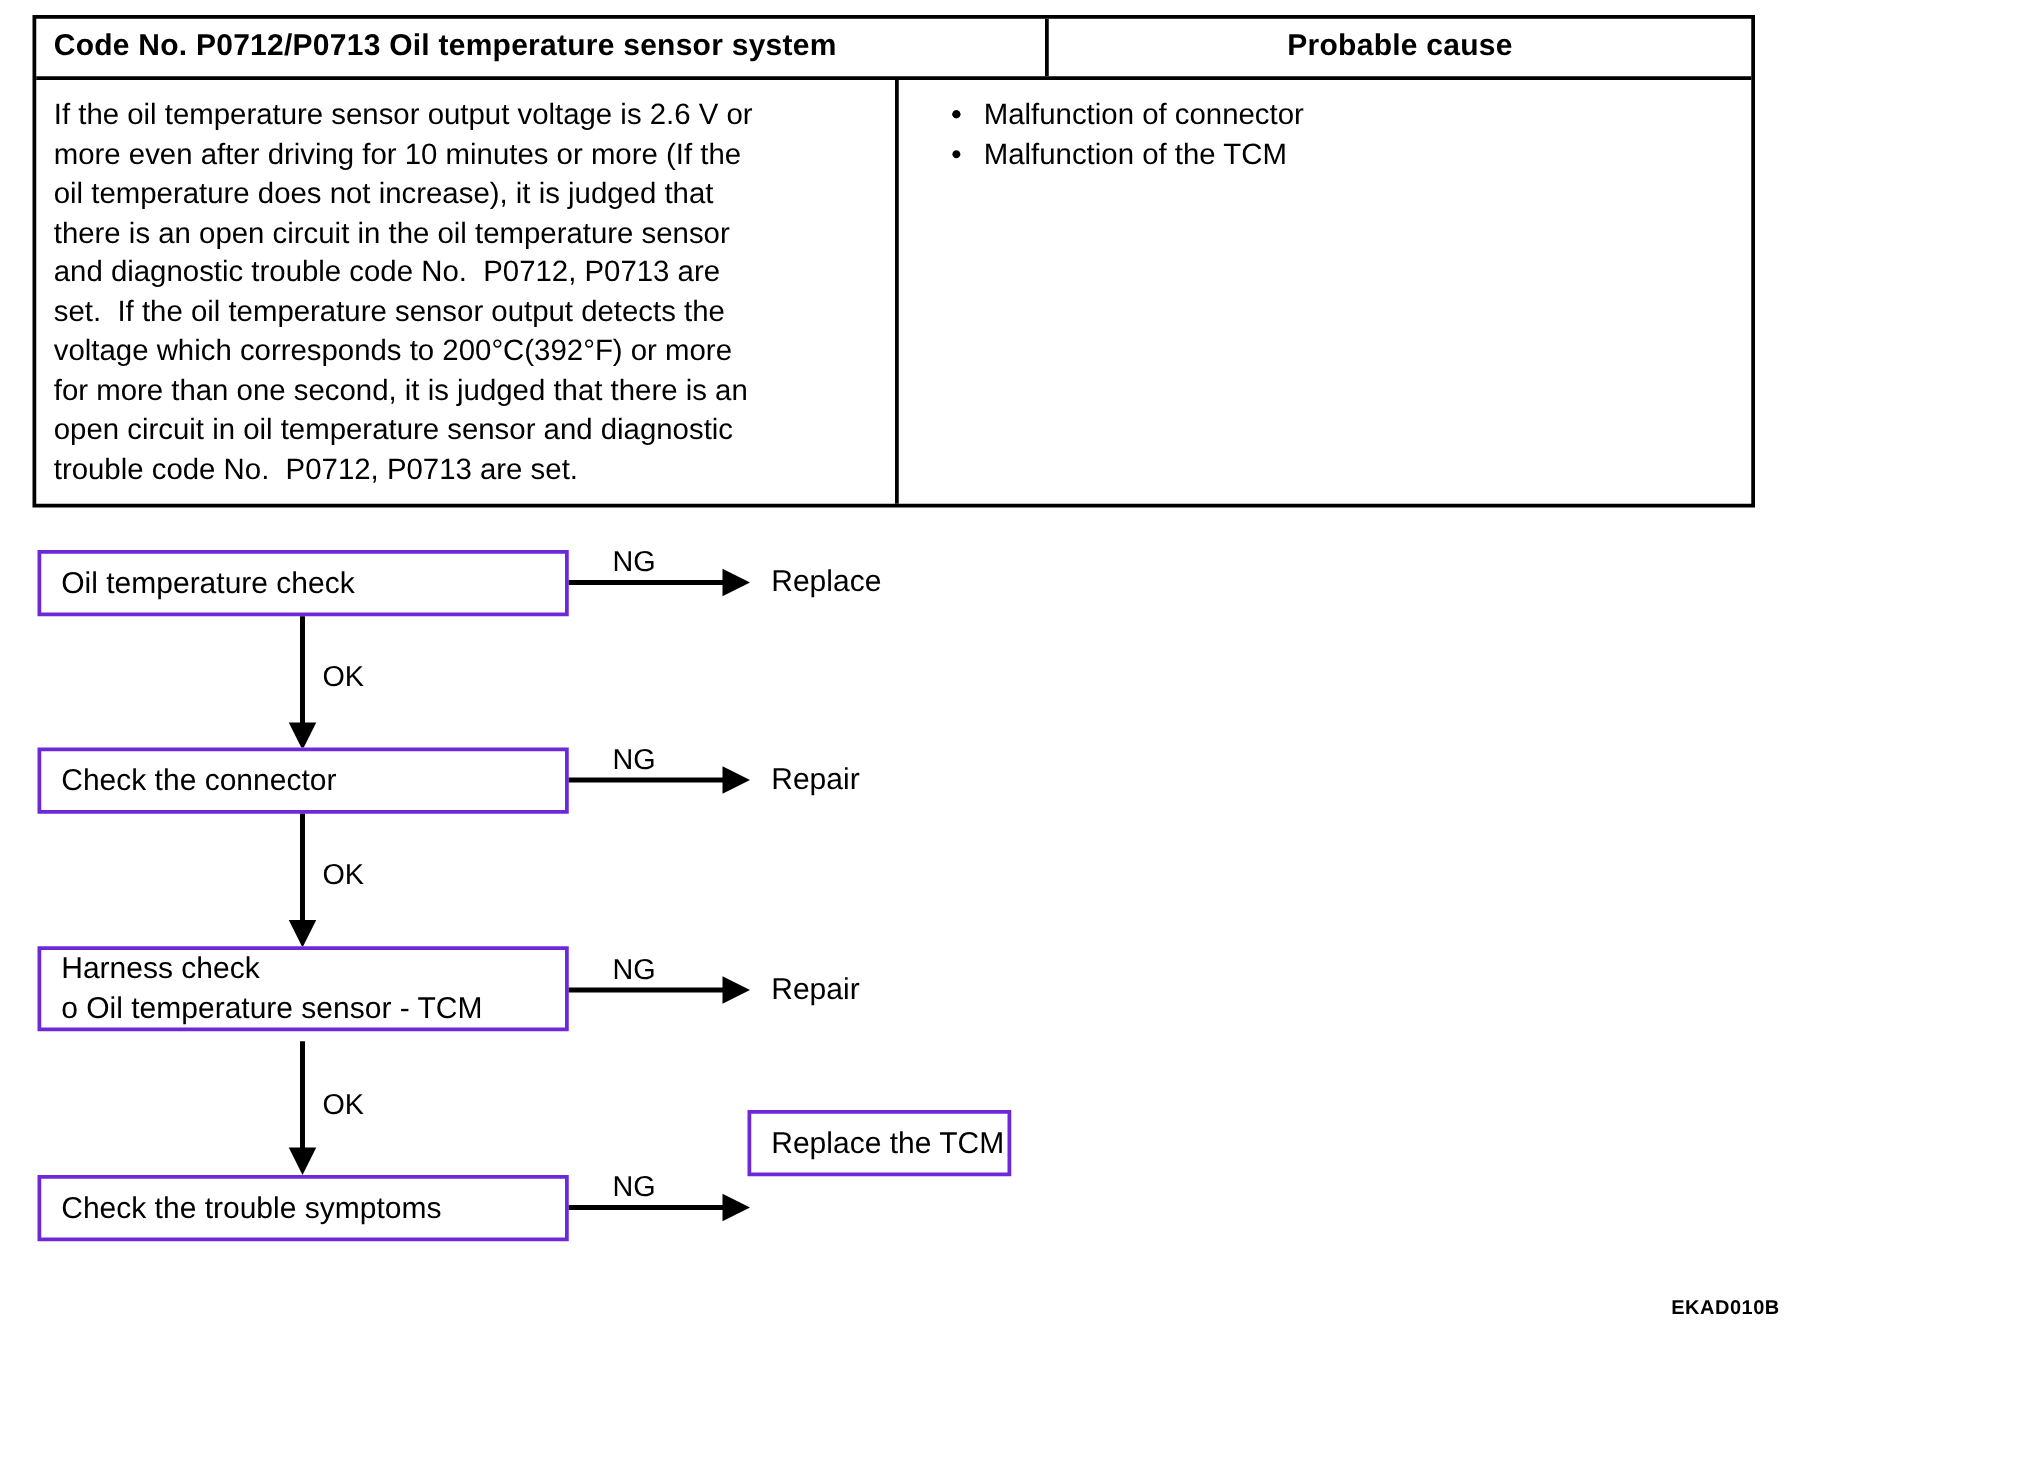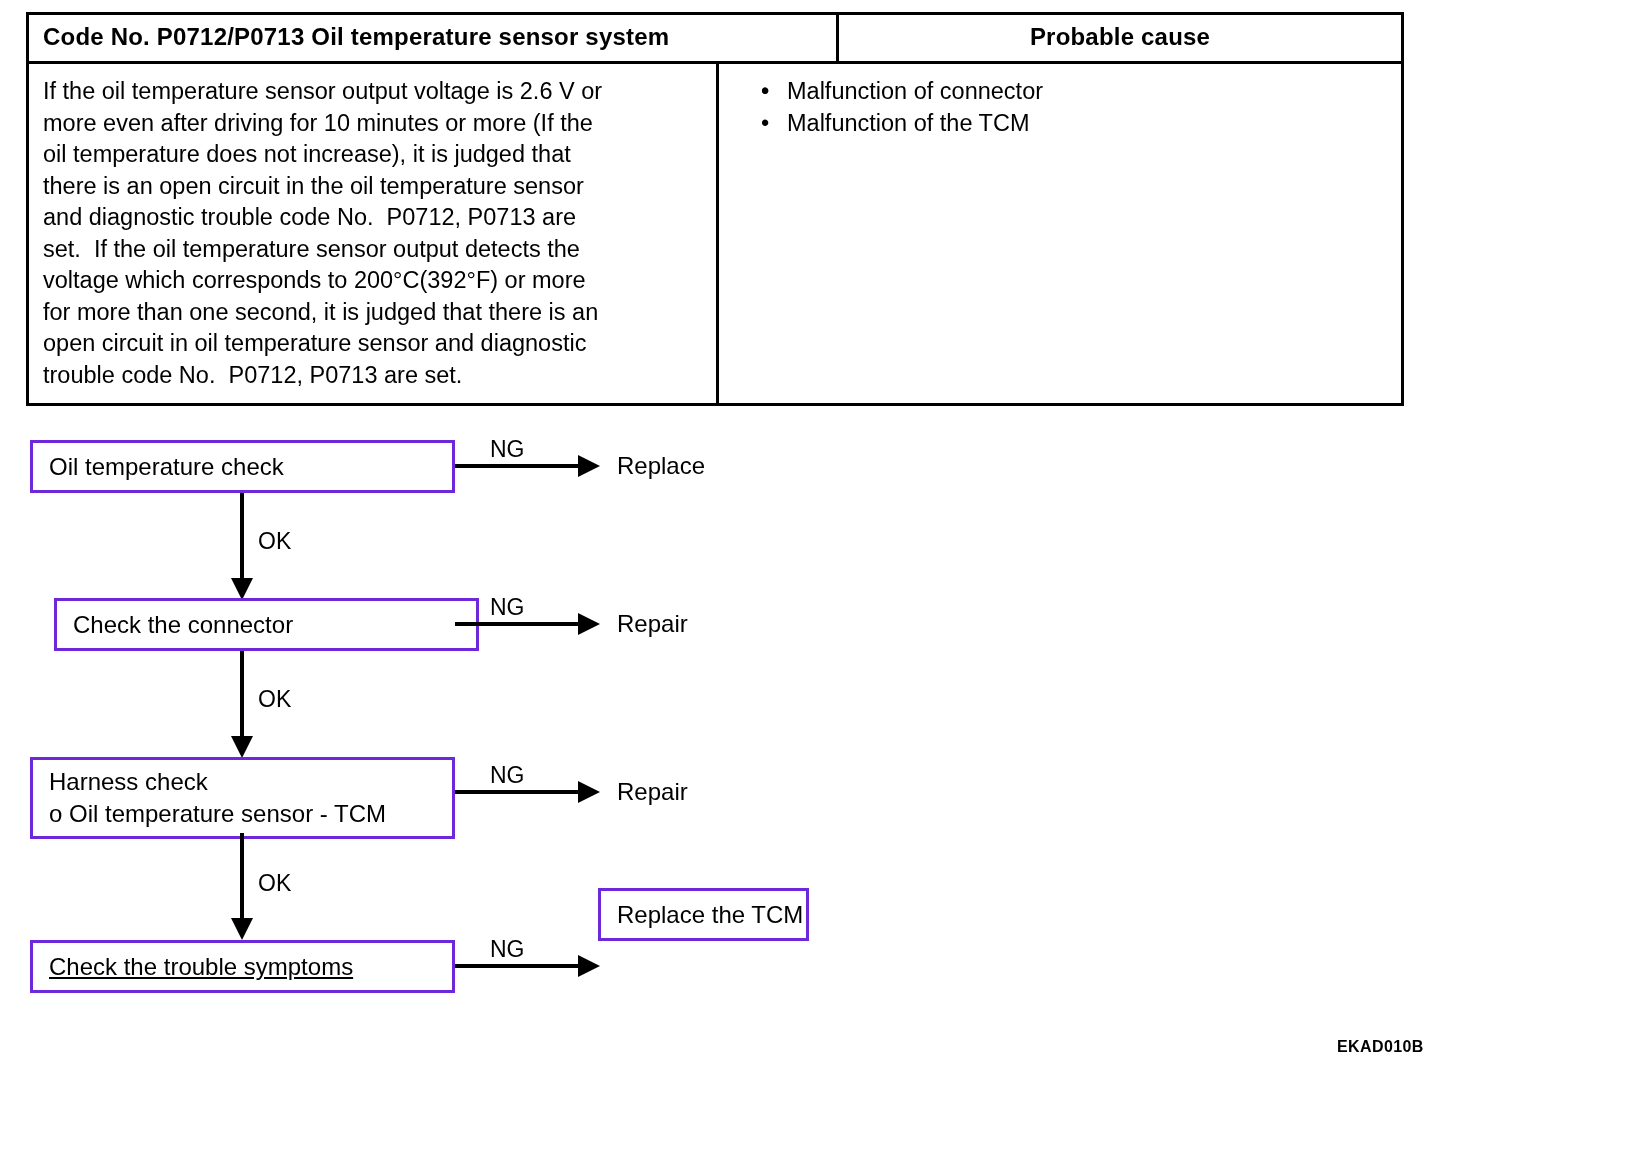--- a/index.html
+++ b/index.html
@@ -206,46 +206,46 @@
   </div>
   <div class="h-line" style="left:455px; top:464px; width:125px;"></div>
   <div class="arrow-right" style="left:578px; top:455px;"></div>
   <div class="edge-label" style="left:490px; top:436px;">NG</div>
   <div class="plain-label" style="left:617px; top:452px;">Replace</div>
 
   <div class="v-line" style="left:240px; top:493px; height:88px;"></div>
   <div class="arrow-down" style="left:231px; top:578px;"></div>
   <div class="edge-label" style="left:258px; top:528px;">OK</div>
 
-  <div class="node-box" style="left:30px; top:598px; width:425px; height:53px;margin-left:24px;">
+  <div class="node-box" style="left:30px; top:598px; width:425px; height:53px;">
     <div class="node-line">Check the connector</div>
   </div>
   <div class="h-line" style="left:455px; top:622px; width:125px;"></div>
   <div class="arrow-right" style="left:578px; top:613px;"></div>
   <div class="edge-label" style="left:490px; top:594px;">NG</div>
   <div class="plain-label" style="left:617px; top:610px;">Repair</div>
 
   <div class="v-line" style="left:240px; top:651px; height:88px;"></div>
   <div class="arrow-down" style="left:231px; top:736px;"></div>
   <div class="edge-label" style="left:258px; top:686px;">OK</div>
 
-  <div class="node-box" style="left:30px; top:757px; width:425px; height:82px;">
+  <div class="node-box" style="left:30px; top:757px; width:425px; height:68px;">
     <div class="node-line">Harness check</div>
     <div class="node-line">o Oil temperature sensor - TCM</div>
   </div>
   <div class="h-line" style="left:455px; top:790px; width:125px;"></div>
   <div class="arrow-right" style="left:578px; top:781px;"></div>
   <div class="edge-label" style="left:490px; top:762px;">NG</div>
   <div class="plain-label" style="left:617px; top:778px;">Repair</div>
 
   <div class="v-line" style="left:240px; top:833px; height:88px;"></div>
   <div class="arrow-down" style="left:231px; top:918px;"></div>
   <div class="edge-label" style="left:258px; top:870px;">OK</div>
 
-  <div class="node-box" style="left:30px; top:940px; width:425px; height:53px;text-decoration:underline;">
+  <div class="node-box" style="left:30px; top:940px; width:425px; height:53px;">
     <div class="node-line">Check the trouble symptoms</div>
   </div>
   <div class="h-line" style="left:455px; top:964px; width:125px;"></div>
   <div class="arrow-right" style="left:578px; top:955px;"></div>
   <div class="edge-label" style="left:490px; top:936px;">NG</div>
   <div class="node-box" style="left:598px; top:888px; width:211px; height:53px;">
     <div class="node-line">Replace the TCM</div>
   </div>
 
   <div class="figure-code" style="left:1315px; top:1038px;margin-left:22px;">EKAD010B</div>

